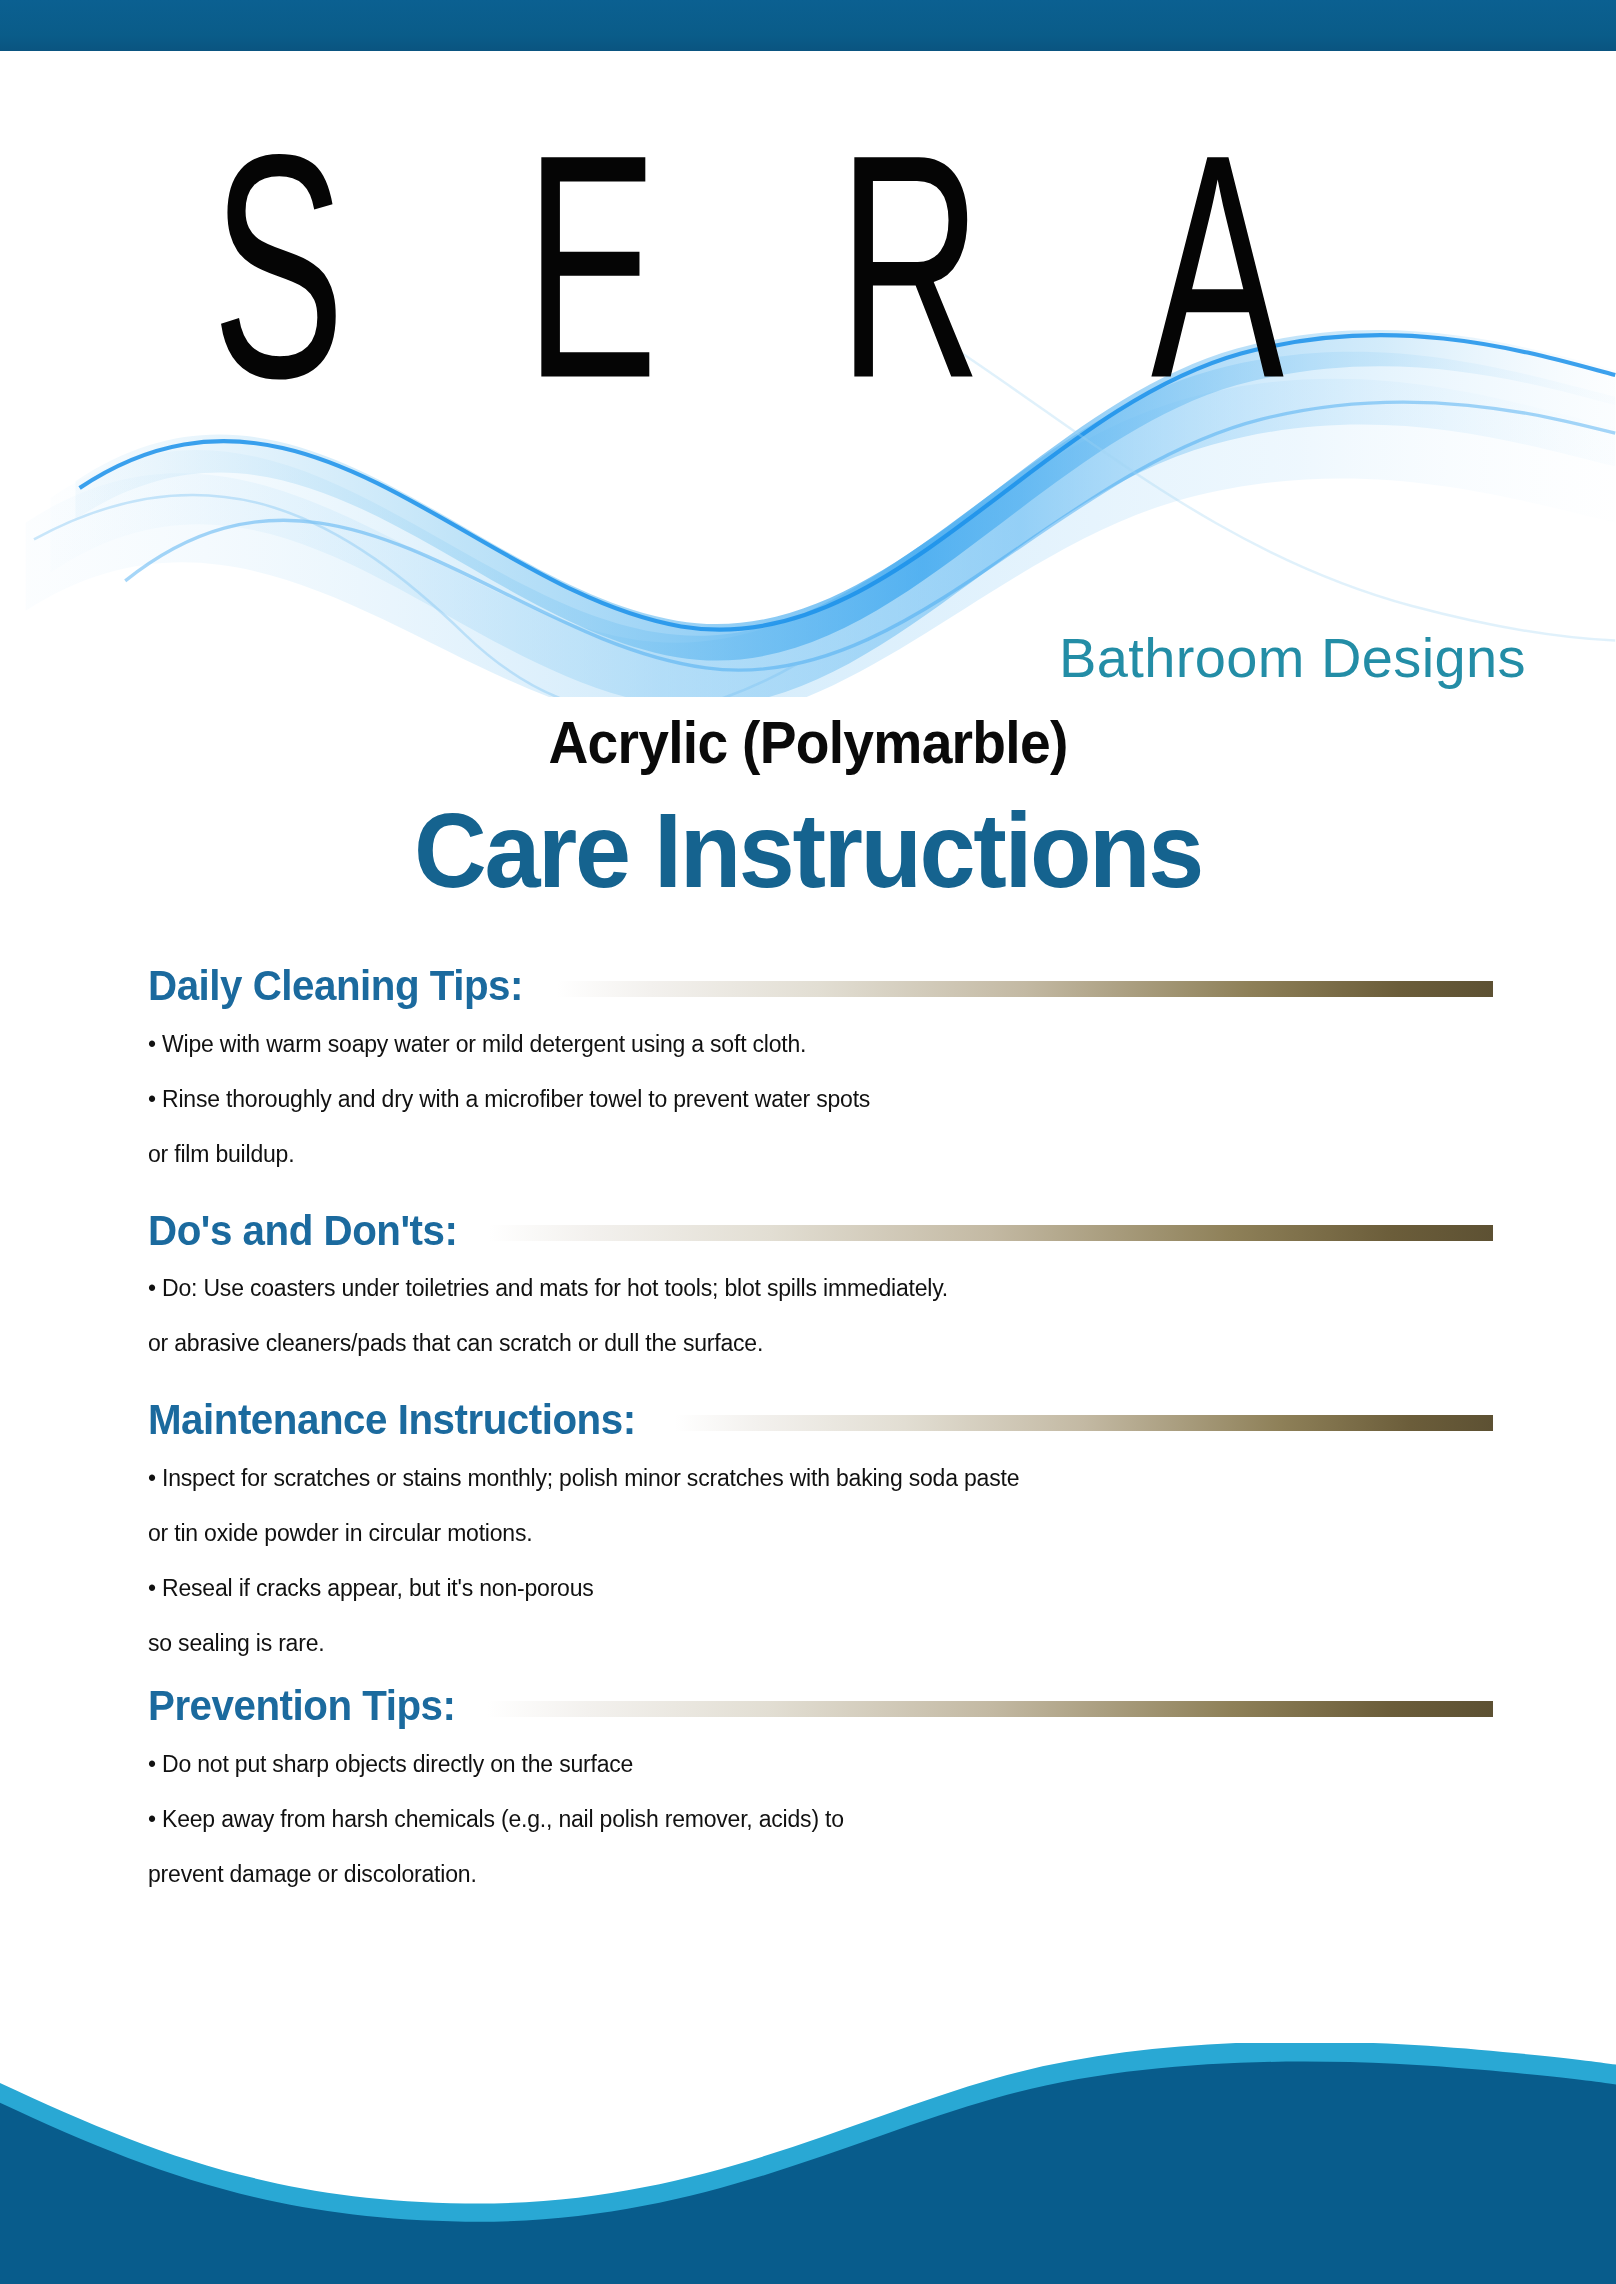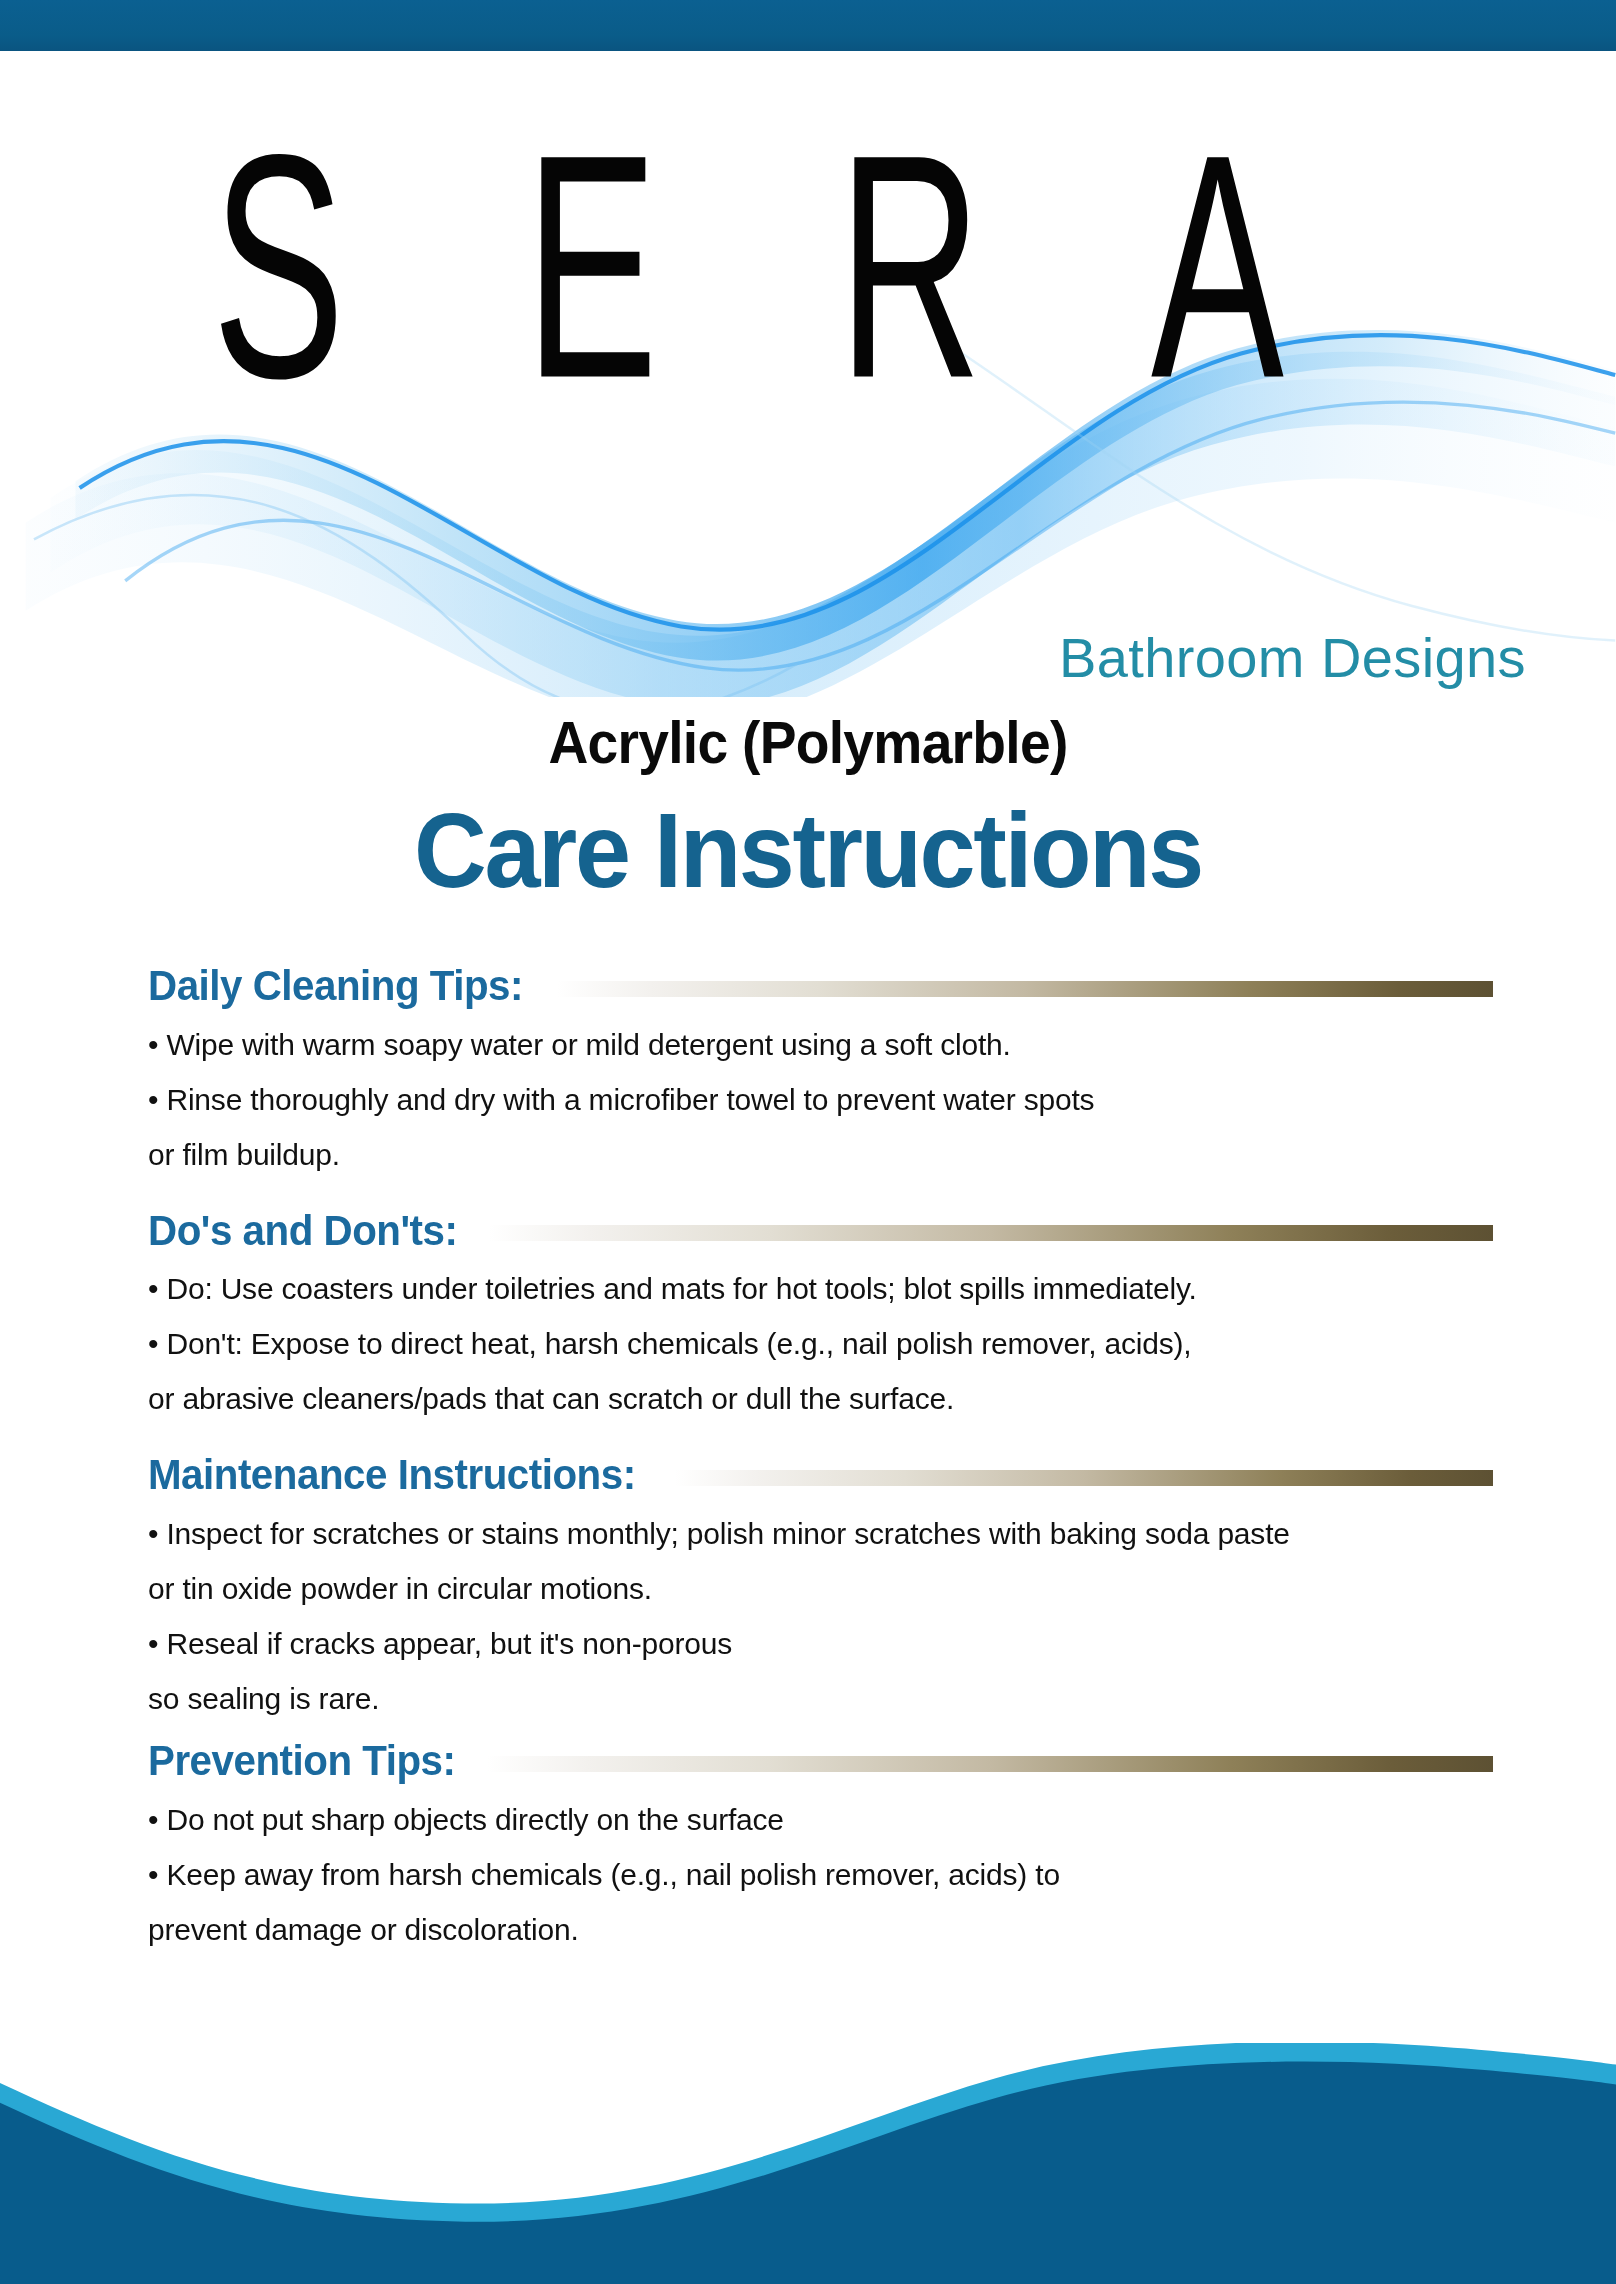--- a/index.html
+++ b/index.html
@@ -86,21 +86,21 @@
     background:linear-gradient(90deg,
       rgba(255,255,255,0) 0%,
       #f3f1ee 10%,
       #e2ded3 28%,
       #c3b9a3 50%,
       #8e8058 74%,
       #6b5d3a 90%,
       #5d5133 100%);
   }
   .body-line{
-    font-size:30px; line-height:55px; color:#111;
+    font-size:23px; line-height:55px; color:#111;
     letter-spacing:-0.2px; white-space:nowrap;
   }
   .sec-gap{ height:25px; }
   .sec-gap-sm{ height:11.6px; }
 
   
   .footer-art{
     position:absolute; left:0; bottom:0; width:1616px; height:241px; z-index:8;
   }
 </style>
@@ -171,21 +171,20 @@
   </div>
 
   <div class="sec-gap"></div>
 
   <div class="section">
     <div class="sec-head-row">
       <div class="sec-title">Do's and Don'ts:</div>
       <div class="sec-rule"></div>
     </div>
     <div class="body-line">• Do: Use coasters under toiletries and mats for hot tools; blot spills immediately.</div>
-    <div class="body-line">• Don't: Expose to direct heat, harsh chemicals (e.g., nail polish remover, acids),</div>
     <div class="body-line">or abrasive cleaners/pads that can scratch or dull the surface.</div>
   </div>
 
   <div class="sec-gap"></div>
 
   <div class="section">
     <div class="sec-head-row">
       <div class="sec-title">Maintenance Instructions:</div>
       <div class="sec-rule"></div>
     </div>

